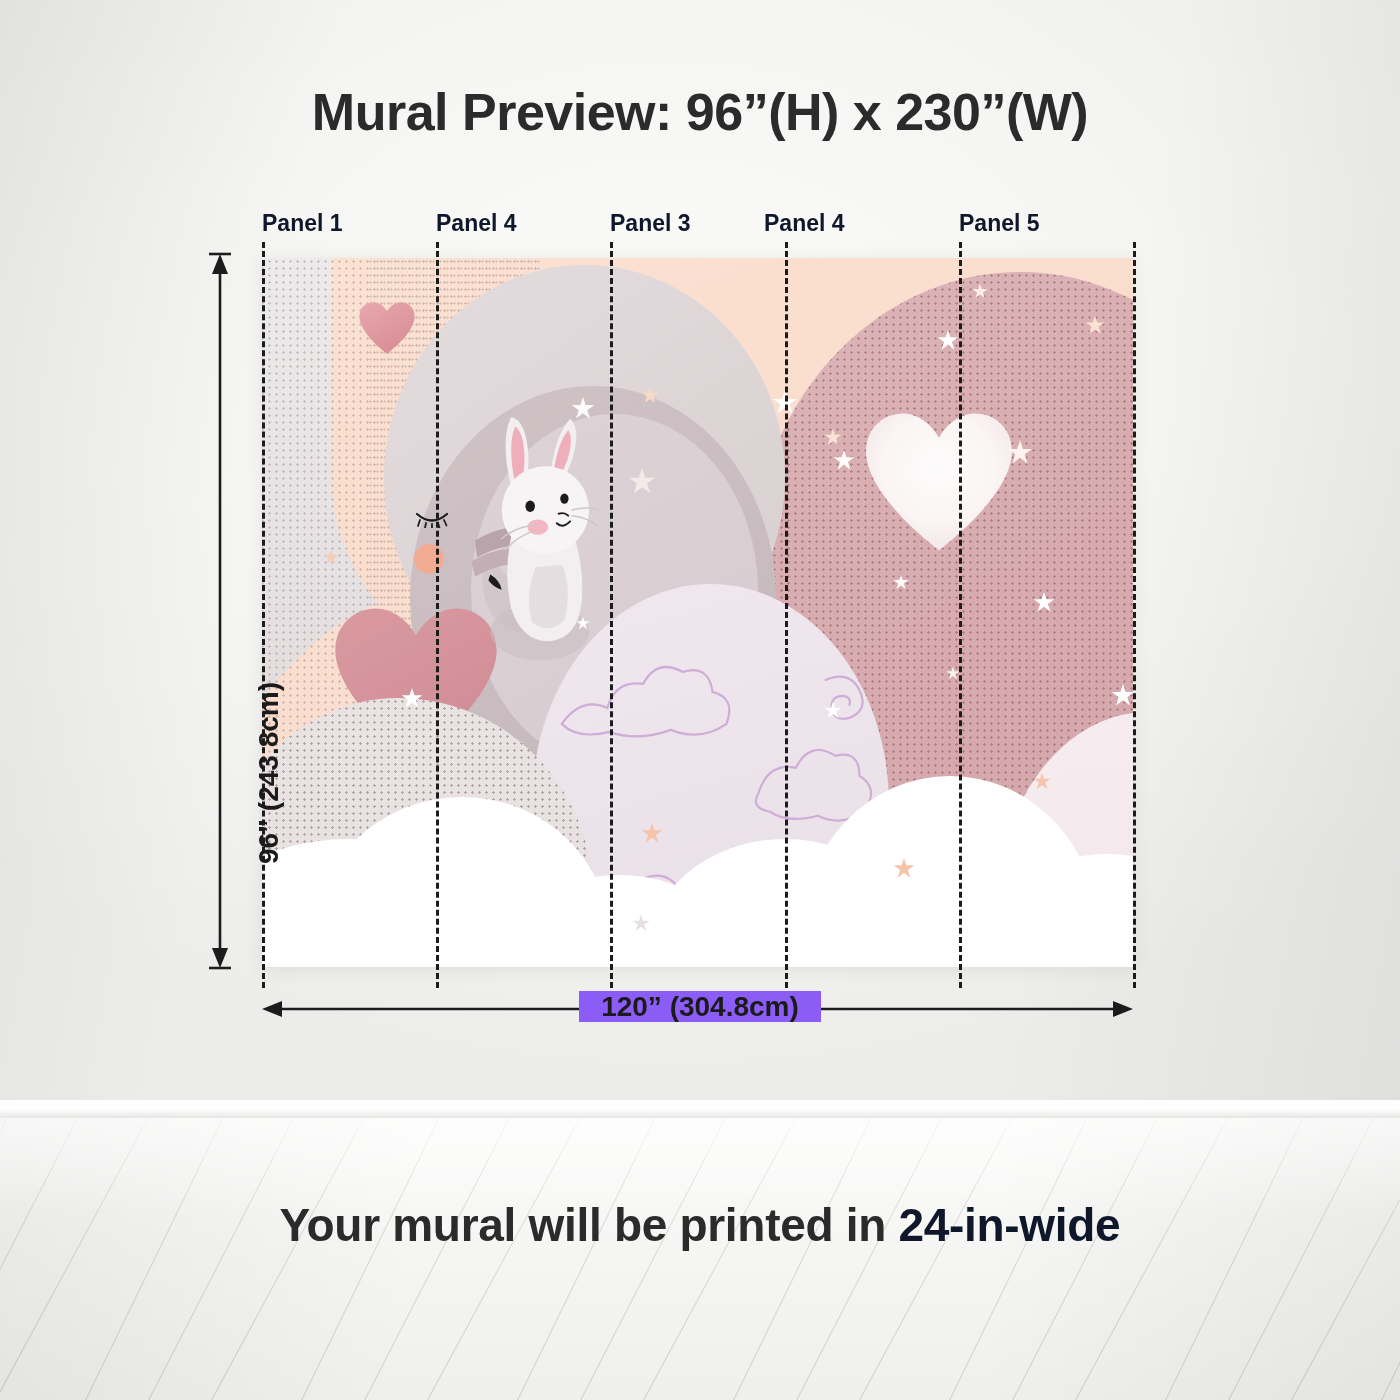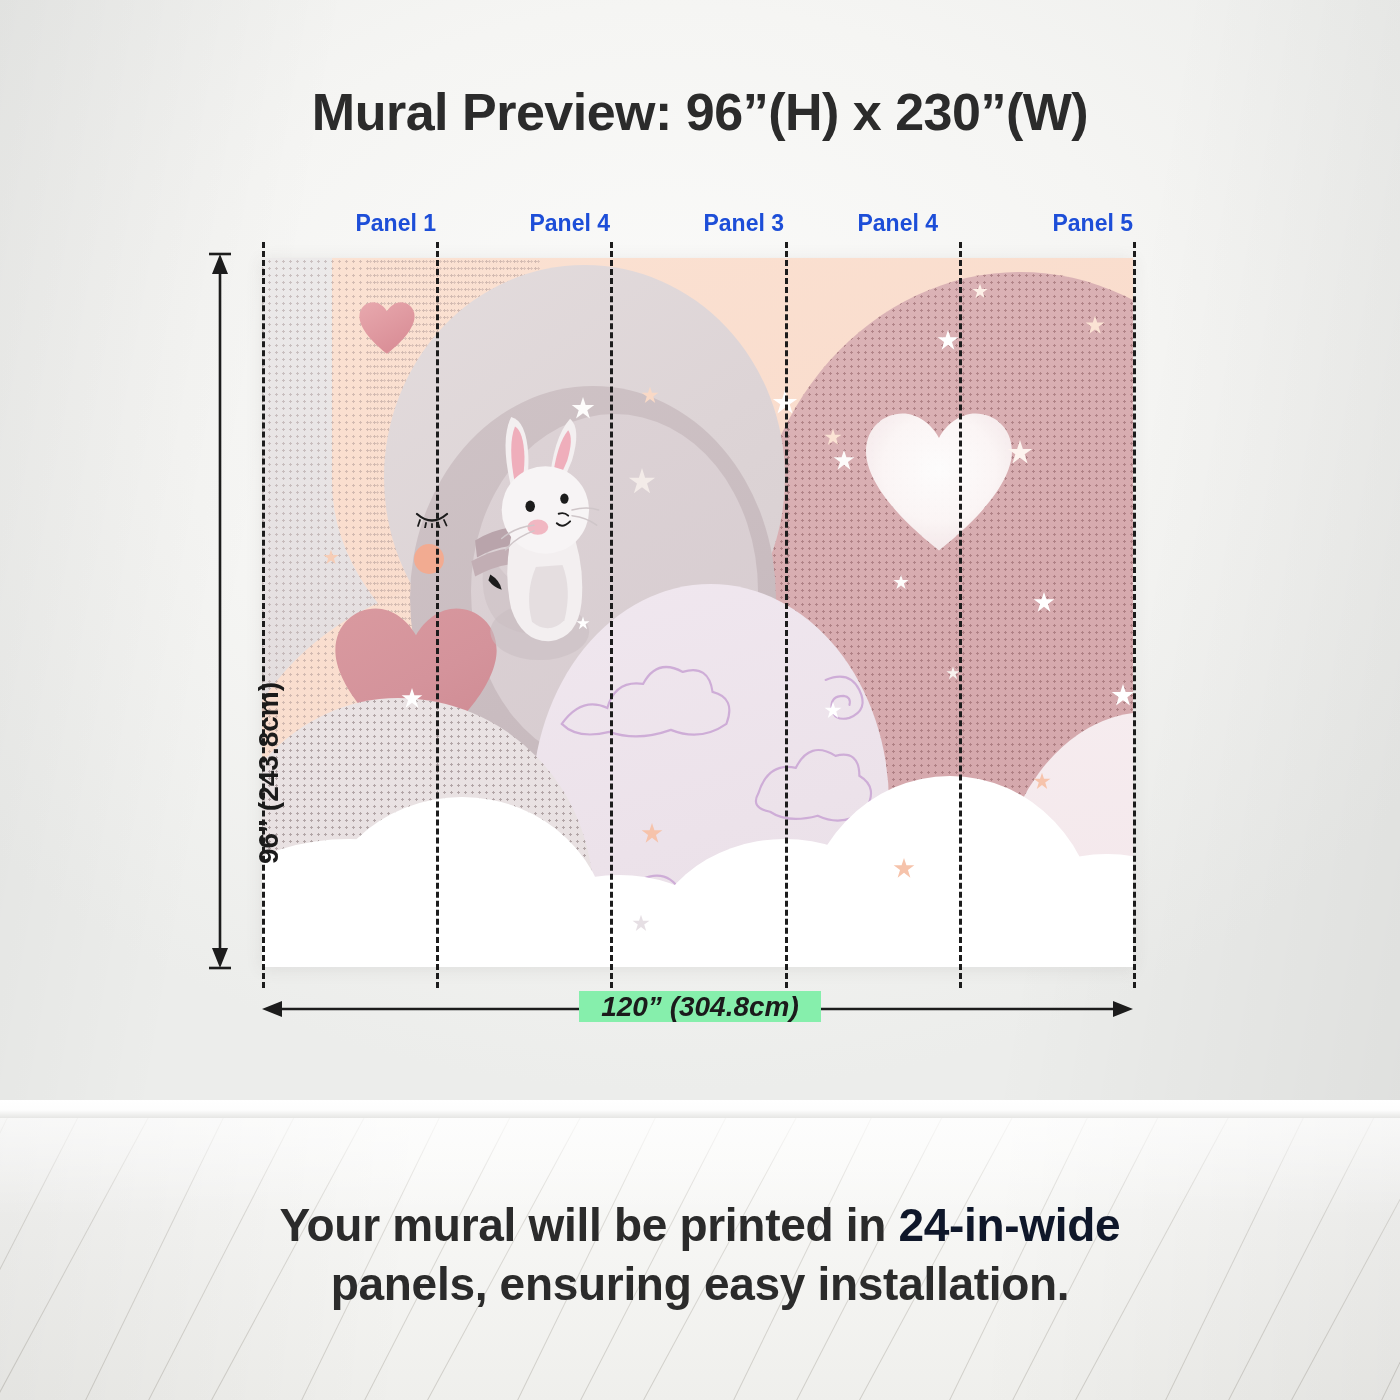--- a/index.html
+++ b/index.html
@@ -135,39 +135,39 @@
   #bunny svg{display:block;width:100%;height:100%;}
 
   
   .pline{
     position:absolute;top:-16px;width:0;height:746px;
     border-left:3px dashed #1c1c1c;
   }
 
   
   .plabel{
-    position:absolute;top:218px;width:174px;text-align:right;
-    font-size:23px;font-weight:600;color:#1d4ed8;
+    position:absolute;top:218px;width:174px;text-align:left;
+    font-size:23px;font-weight:600;color:#0f172a;
   }
 
   
   #vdim{position:absolute;left:205px;top:252px;width:30px;height:718px;}
   #vdim svg{display:block;}
   #vlabel{
     position:absolute;left:-86px;top:505px;width:300px;text-align:center;
     font-size:28px;font-weight:600;color:#1b1b1b;
     transform:rotate(-90deg);transform-origin:center center;
   }
   #hdim{position:absolute;left:262px;top:998px;width:871px;height:22px;}
   #hdim svg{display:block;}
   #hlabel{
     position:absolute;left:0;top:991px;width:1400px;text-align:center;
     font-size:28px;font-weight:600;color:#1b1b1b;
   }
-  #hlabel span{background:#86efac;padding:0 22px;font-style:italic;}
+  #hlabel span{background:#8b5cf6;padding:0 22px;}
 
   
   #caption{
     position:absolute;left:0;top:1196px;width:1400px;text-align:center;
     font-size:46px;font-weight:700;color:#2b2b2b;line-height:1.28;
     letter-spacing:-.3px;
   }
   #caption .hl{color:#0f172a;}
 </style>
 </head>
@@ -504,14 +504,13 @@
     <polygon points="0,11 20,3 20,19" fill="#1c1c1c"></polygon>
     <polygon points="871,11 851,3 851,19" fill="#1c1c1c"></polygon>
   </svg>
 </div>
 <div id="hlabel">
   <span>120” (304.8cm)</span>
 </div>
 
 <div id="caption">
   <span>Your mural will be printed in </span><span class="hl">24-in-wide</span><br>
-  <span>panels, ensuring easy installation.</span>
 </div>
 
 </body></html>

